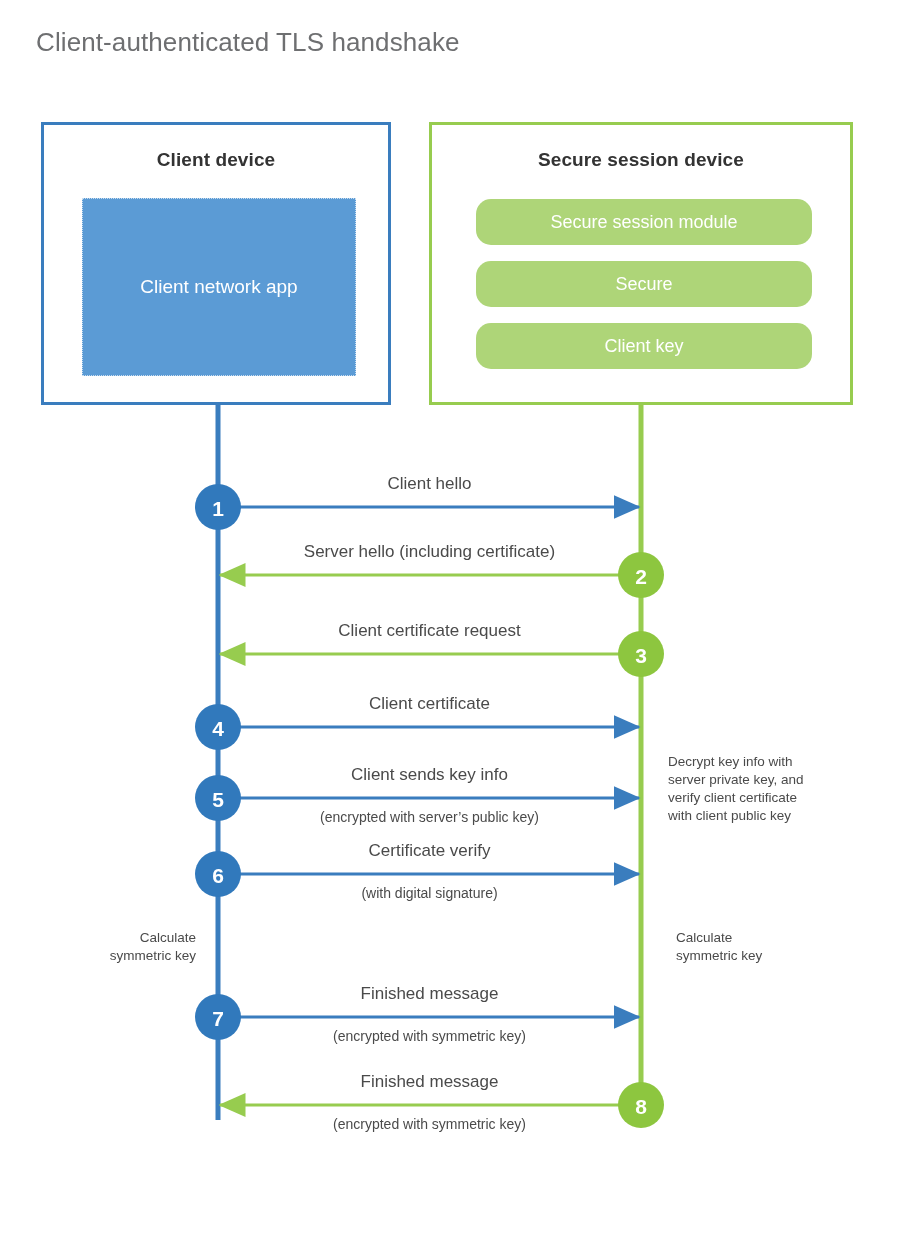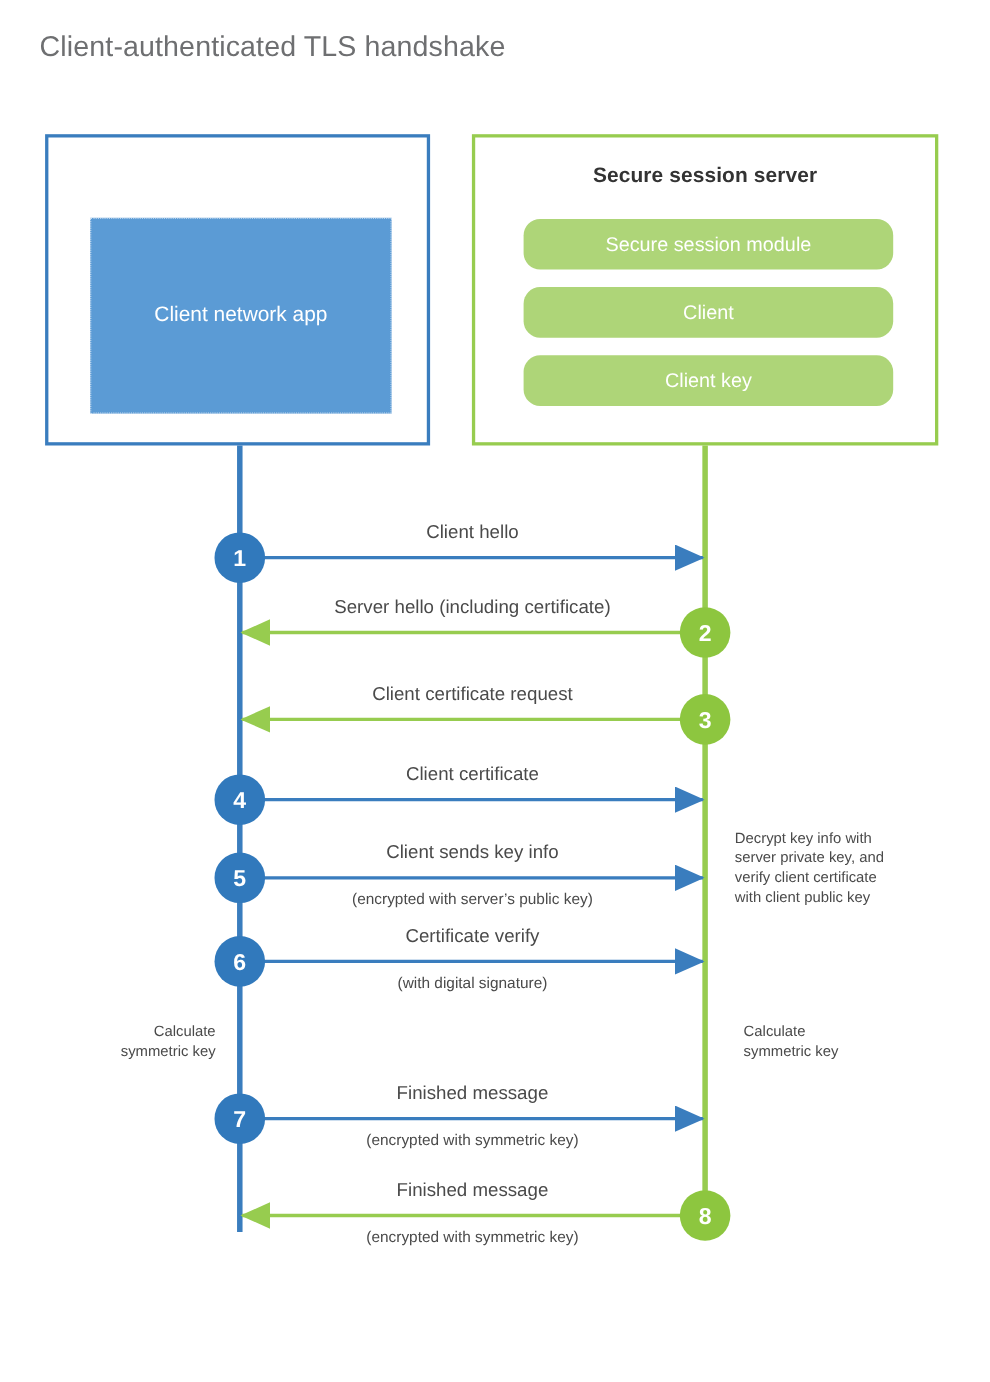--- a/index.html
+++ b/index.html
@@ -154,28 +154,29 @@
   .note-text.left  { text-anchor: end; }
 </style>
 </head>
 <body>
 
 <div id="diagram-root">
 
   <div class="page-title">Client-authenticated TLS handshake</div>
 
   <div class="party-box client">
+    <div class="party-title">Client device</div>
     <div class="client-app">Client network app</div>
   </div>
 
   <div class="party-box server">
-    <div class="party-title">Secure session server</div>
+    <div class="party-title">Secure session device</div>
     <div class="server-modules" id="server-modules">
         <div class="server-module">Secure session module</div>
-        <div class="server-module">Client</div>
+        <div class="server-module">Secure</div>
         <div class="server-module">Client key</div>
       </div>
   </div>
 
   <svg id="sequence-svg" viewBox="0 0 900 1256">
     <defs>
       <marker id="arrowhead-blue" markerWidth="9" markerHeight="8" refX="8.5" refY="4" orient="auto" markerUnits="strokeWidth">
         <path d="M0,0 L9,4 L0,8 z" fill="#3a7dbe"></path>
       </marker>
       <marker id="arrowhead-green" markerWidth="9" markerHeight="8" refX="8.5" refY="4" orient="auto" markerUnits="strokeWidth">

